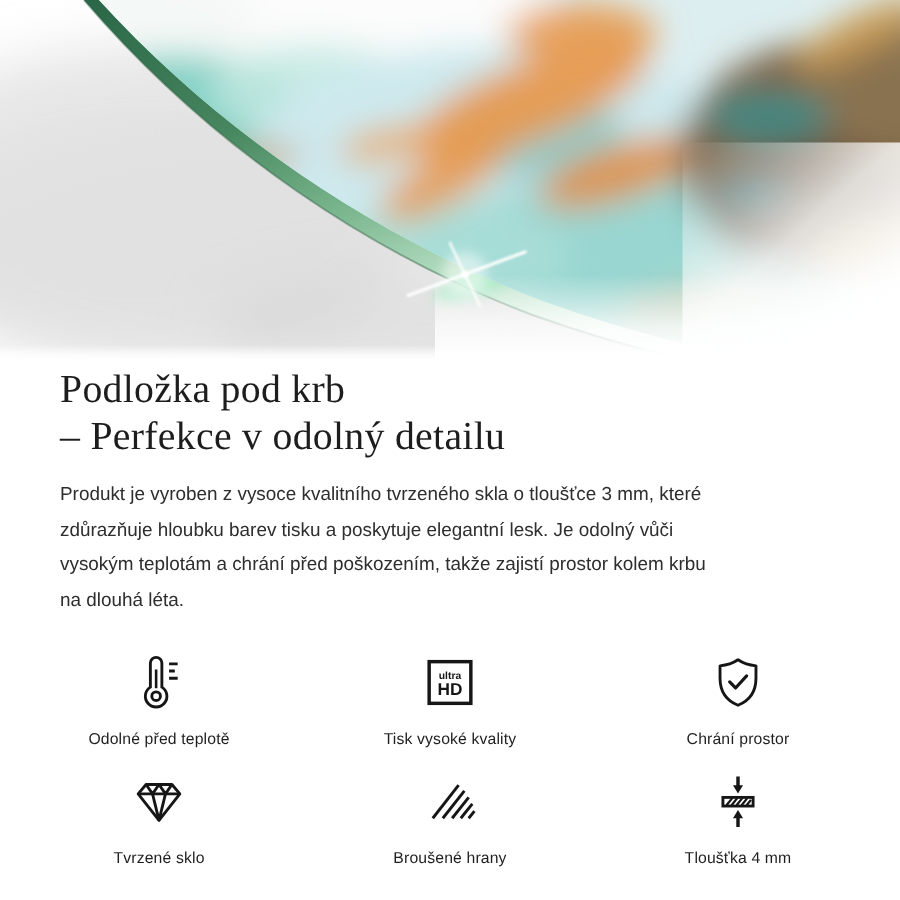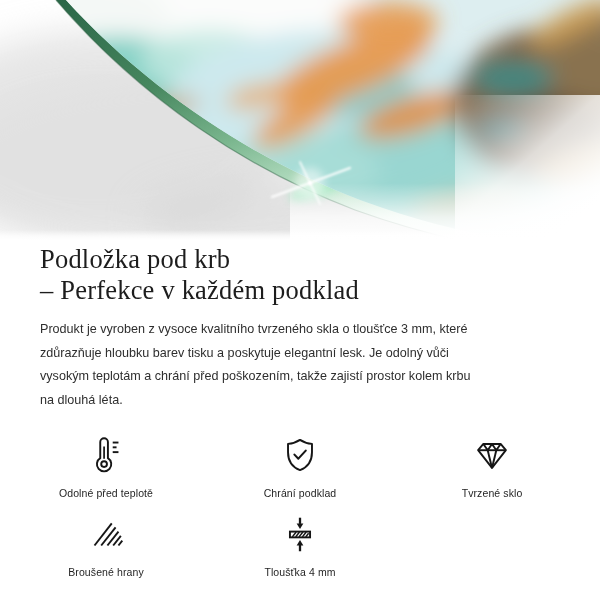--- a/index.html
+++ b/index.html
@@ -115,50 +115,60 @@
           <circle cx="310" cy="183" r="2.6" fill="#ffffff" stroke="none"></circle>
         </g>
         <circle cx="310" cy="183" r="1.4" fill="#ffffff"></circle>
       </g>
     </svg>
   </div>
 
   <div class="content">
     <h1>
       <span style="display:block">Podložka pod krb</span>
-      <span style="display:block">– Perfekce v každém podklad</span>
+      <span style="display:block">– Perfekce v odolný detailu</span>
     </h1>
 
     <p class="desc">Produkt je vyroben z vysoce kvalitního tvrzeného skla o tloušťce 3 mm, které zdůrazňuje hloubku barev tisku a poskytuje elegantní lesk. Je odolný vůči vysokým teplotám a chrání před poškozením, takže zajistí prostor kolem krbu na dlouhá léta.</p>
 
     <div class="features">
 
       <div class="feature">
         <div class="icon-box">
           <svg width="46" height="46" viewBox="0 0 48 48" class="ico">
             <path d="M18,27.2 A7.5,7.5 0 1 0 26,27.2 L26,10.5 A4,4 0 0 0 18,10.5 Z"></path>
             <circle cx="22" cy="33.5" r="3"></circle>
             <line x1="22" y1="15" x2="22" y2="28" stroke-width="1.8"></line>
             <line x1="31" y1="11" x2="37" y2="11"></line>
             <line x1="31" y1="16" x2="35" y2="16"></line>
             <line x1="31" y1="21" x2="37" y2="21"></line>
           </svg>
         </div>
         <div class="feat-label">Odolné před teplotě</div>
       </div>
 
+      <div class="feature">
+        <div class="icon-box">
+          <svg width="46" height="46" viewBox="0 0 48 48" class="ico">
+            <rect x="9.5" y="9.5" width="29" height="29" stroke-width="2.4"></rect>
+            <text x="24" y="21.5" text-anchor="middle" fill="#161616" stroke="none" style="font-family:'Liberation Sans',sans-serif;font-weight:700;font-size:7.2px">ultra</text>
+            <text x="24" y="33" text-anchor="middle" fill="#161616" stroke="none" style="font-family:'Liberation Sans',sans-serif;font-weight:700;font-size:12px">HD</text>
+          </svg>
+        </div>
+        <div class="feat-label">Tisk vysoké kvality</div>
+      </div>
 
       <div class="feature">
         <div class="icon-box">
           <svg width="46" height="46" viewBox="0 0 48 48" class="ico" stroke-linejoin="round">
             <path d="M24,8.2 C27.8,10.8 31.8,12 36.5,12.4 L36.5,21 C36.5,30.6 31.4,36.8 24,39.8 C16.6,36.8 11.5,30.6 11.5,21 L11.5,12.4 C16.2,12 20.2,10.8 24,8.2 Z"></path>
             <path d="M18.2,23.6 L22.3,27.8 L30,19.4" stroke-width="2.2" stroke-linecap="round"></path>
           </svg>
         </div>
-        <div class="feat-label">Chrání podklad</div>
+        <div class="feat-label">Chrání prostor</div>
       </div>
 
       <div class="feature">
         <div class="icon-box">
           <svg width="46" height="46" viewBox="0 0 48 48" class="ico" stroke-width="1.8" stroke-linejoin="round">
             <polygon points="9.5,19 15,12.5 33,12.5 38.5,19 24,37.5"></polygon>
             <line x1="9.5" y1="19" x2="38.5" y2="19"></line>
             <polyline points="15,12.5 19.5,19 24,12.5 28.5,19 33,12.5"></polyline>
             <line x1="19.5" y1="19" x2="24" y2="37.5"></line>
             <line x1="28.5" y1="19" x2="24" y2="37.5"></line>

